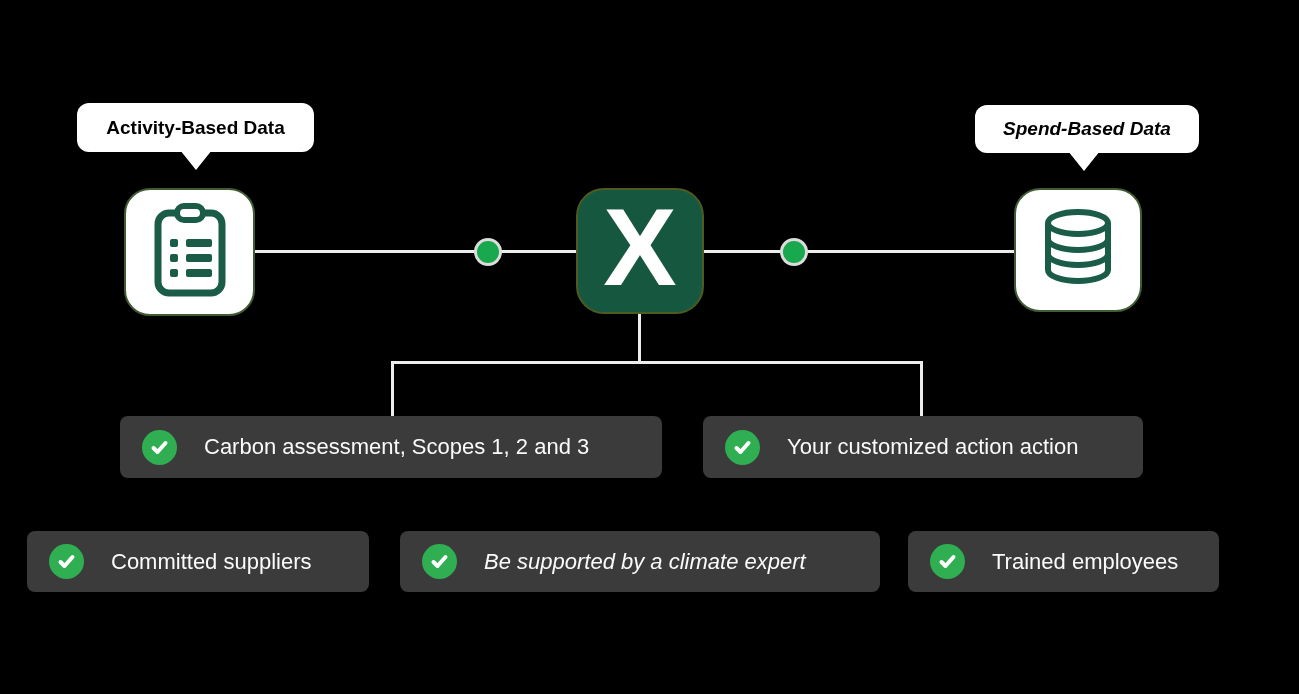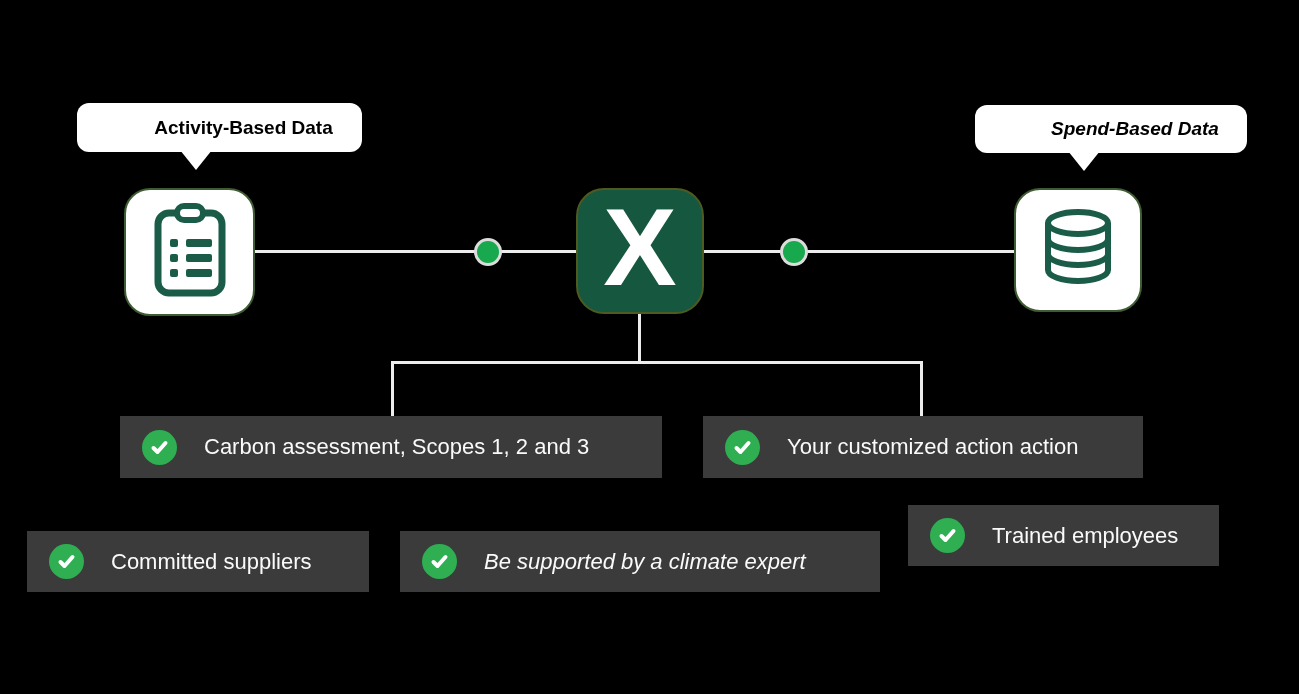--- a/index.html
+++ b/index.html
@@ -20,21 +20,20 @@
     position: absolute;
     background: #ffffff;
     border-radius: 12px;
     display: flex;
     align-items: center;
     justify-content: center;
     color: #000000;
     font-weight: bold;
     font-size: 19px;
     z-index: 3;
-    padding-left: 48px;
   }
   .callout-tail {
     position: absolute;
     width: 0;
     height: 0;
     border-left: 16px solid transparent;
     border-right: 16px solid transparent;
     border-top: 20px solid #ffffff;
     z-index: 3;
   }
@@ -101,21 +100,21 @@
     border-radius: 50%;
     z-index: 2;
   }
   #dot-left  { left: 474px; top: 238px; }
   #dot-right { left: 780px; top: 238px; }
 
   
   .pill {
     position: absolute;
     background: #3B3B3B;
-    border-radius: 0;
+    border-radius: 8px;
     display: flex;
     align-items: center;
     padding: 0 16px 0 22px;
     gap: 27px;
     box-sizing: border-box;
     z-index: 2;
   }
   .pill-label {
     color: #FAFAFA;
     font-size: 22px;
@@ -127,21 +126,21 @@
     background: #2FAE52;
     border-radius: 50%;
     display: flex;
     align-items: center;
     justify-content: center;
   }
   #pill-1 { left: 120px; top: 416px; width: 542px; height: 62px; }
   #pill-2 { left: 703px; top: 416px; width: 440px; height: 62px; }
   #pill-3 { left: 27px;  top: 531px; width: 342px; height: 61px; }
   #pill-4 { left: 400px; top: 531px; width: 480px; height: 61px; font-style: italic; }
-  #pill-5 { left: 908px; top: 505px; width: 311px; height: 61px; }
+  #pill-5 { left: 908px; top: 531px; width: 311px; height: 61px; }
 </style>
 </head>
 <body>
 
 <div class="canvas">
 
   <div class="callout" id="callout-activity">
     <span>Activity-Based Data</span>
   </div>
   <div class="callout-tail" id="tail-activity"></div>

